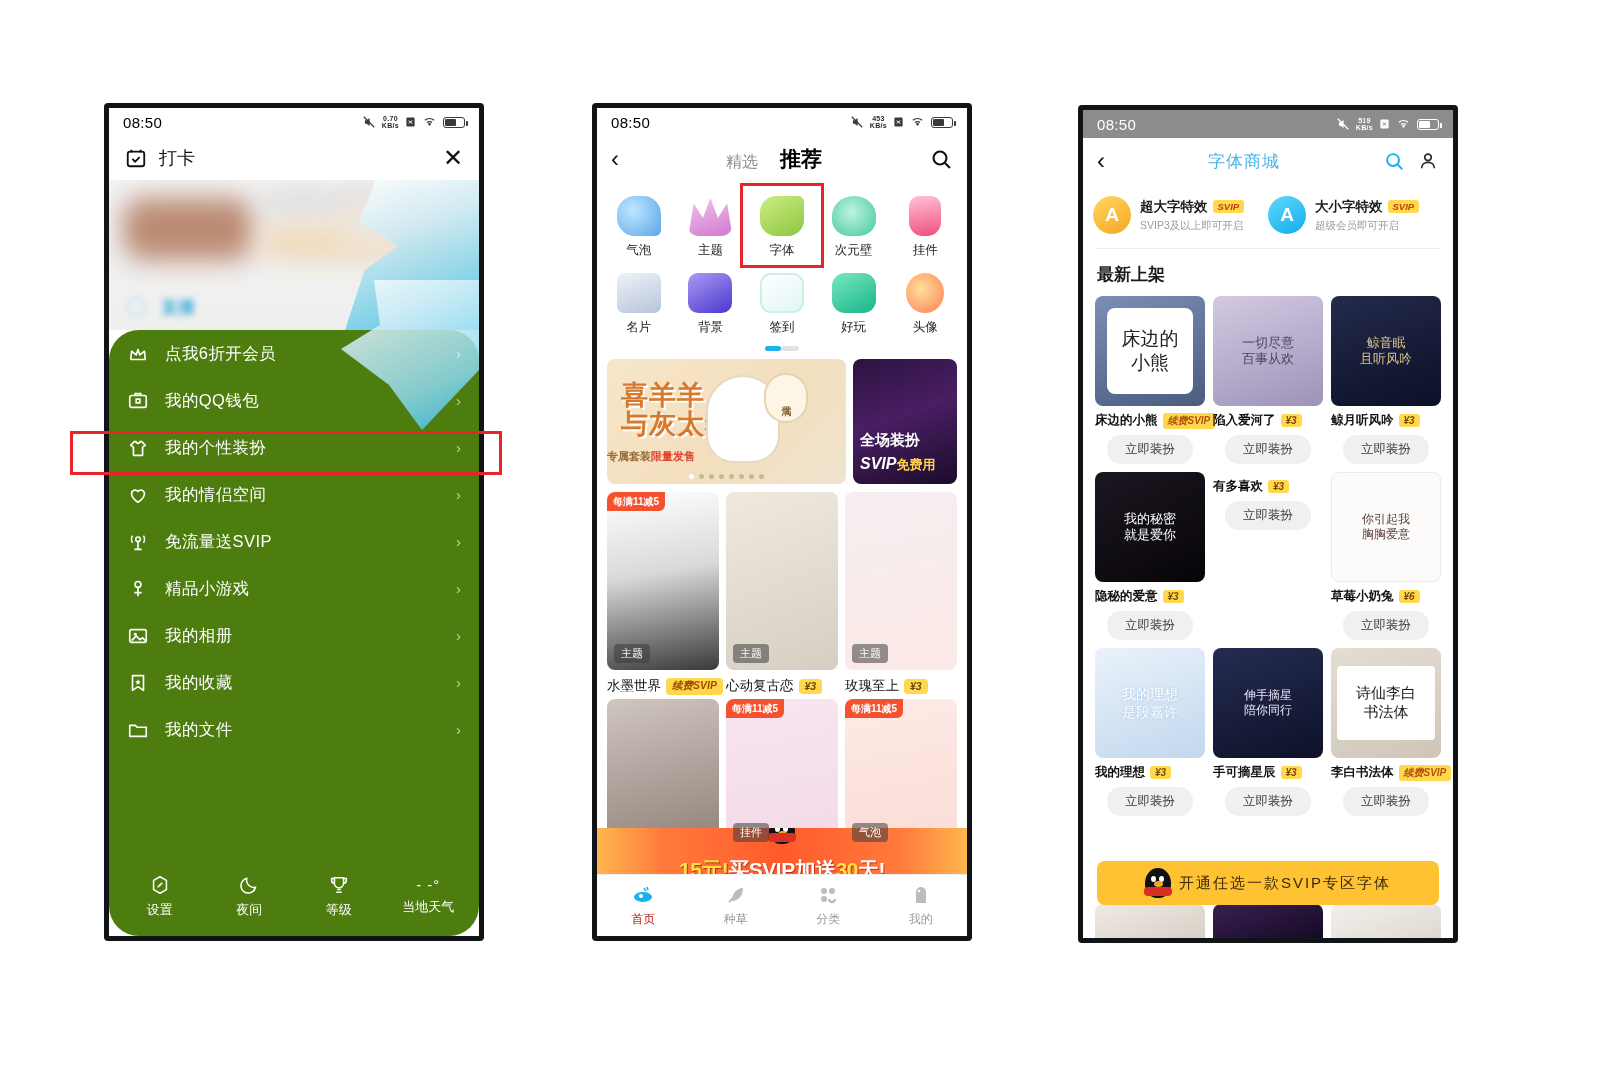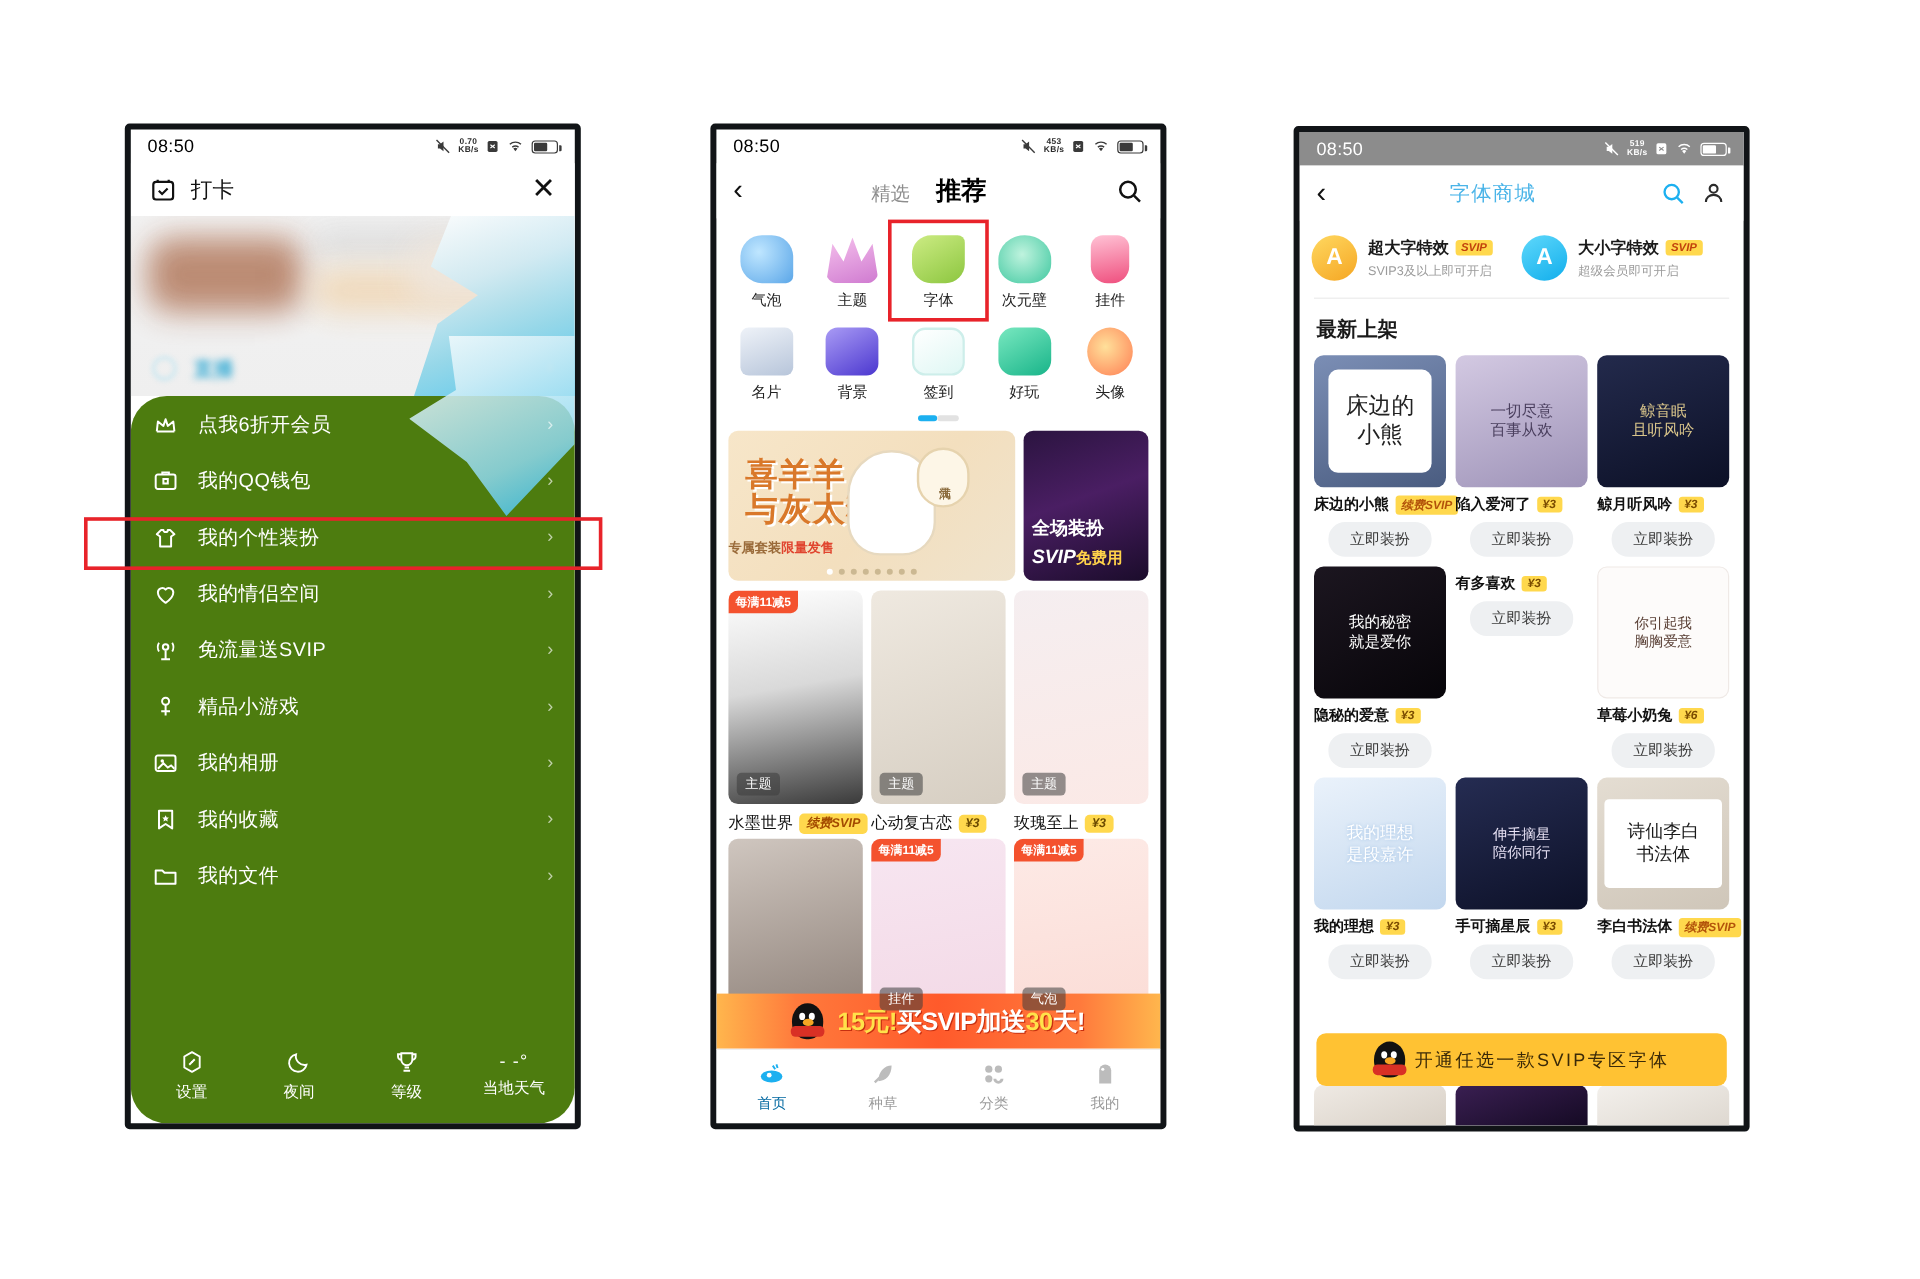--- a/index.html
+++ b/index.html
@@ -137,31 +137,31 @@
           font-size:11px; padding:2px 7px; border-radius:4px; z-index:3;}
   .pmeta { display:flex; align-items:center; gap:5px; padding:7px 0 4px; }
   .pname { font-size:13.5px; color:#111; white-space:nowrap; }
   .pprice { background:#ffd84d; color:#6b4a00; font-size:10.5px; font-weight:bold;
             padding:1.5px 6px; border-radius:4px; font-style:italic; white-space:nowrap;}
   .pprice.svip { background:#ffd84d; color:#a34a00; }
 
   .p2-promo {
     position:absolute; left:0; right:0; bottom:62px; height:46px;
     background: linear-gradient(90deg,#ffb64d 0%, #ff7a3c 18%, #ff5a2b 50%, #ff7a3c 82%, #ffb64d 100%);
-    display:flex; align-items:center; justify-content:center; gap:12px; overflow:hidden;
+    display:flex; align-items:center; justify-content:center; gap:12px; overflow:hidden;flex-direction:column;
   }
   .p2-promo .pt { color:#fff; font-weight:bold; font-size:21px; text-shadow:1px 1px 0 #c62f10; letter-spacing:-.5px;}
   .p2-promo .pt em { color:#ffe24a; font-style:normal; }
   .p2-tabbar {
     position:absolute; left:0; right:0; bottom:0; height:62px; background:#fff;
     border-top:1px solid #ededed; display:flex;
   }
   .tb { flex:1; display:flex; flex-direction:column; align-items:center; justify-content:center; gap:4px; }
   .tb .tl { font-size:12px; color:#9a9a9a; }
-  .tb.active .tl { color:#0369a1; }
+  .tb.active .tl { color:#b91c1c; }
 
   
   #phone3 { left: 1078px; top: 105px; width: 380px; height: 838px; }
   #phone3 .statusbar { background:#8c8c8c; color:#fff; }
   #phone3 .netspd{color:#fff;}
   #phone3 .batt{border-color:#fff;}
   #phone3 .batt::after{background:#fff;}
   #phone3 .batt i{background:#fff;}
   .p3-nav { height:46px; display:flex; align-items:center; padding:0 14px; background:#fff; }
   .p3-back { font-size:24px; color:#111; font-weight:300; line-height:1; }

